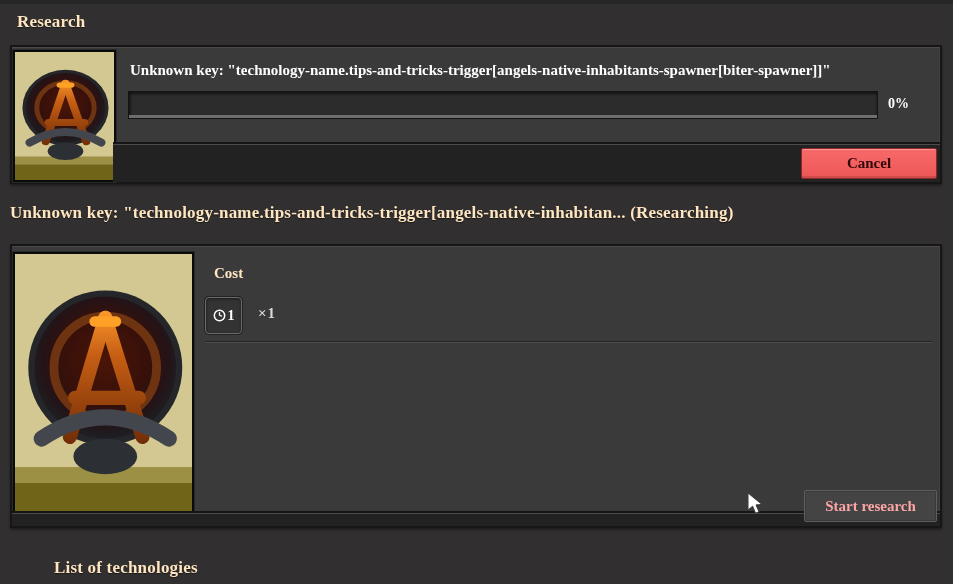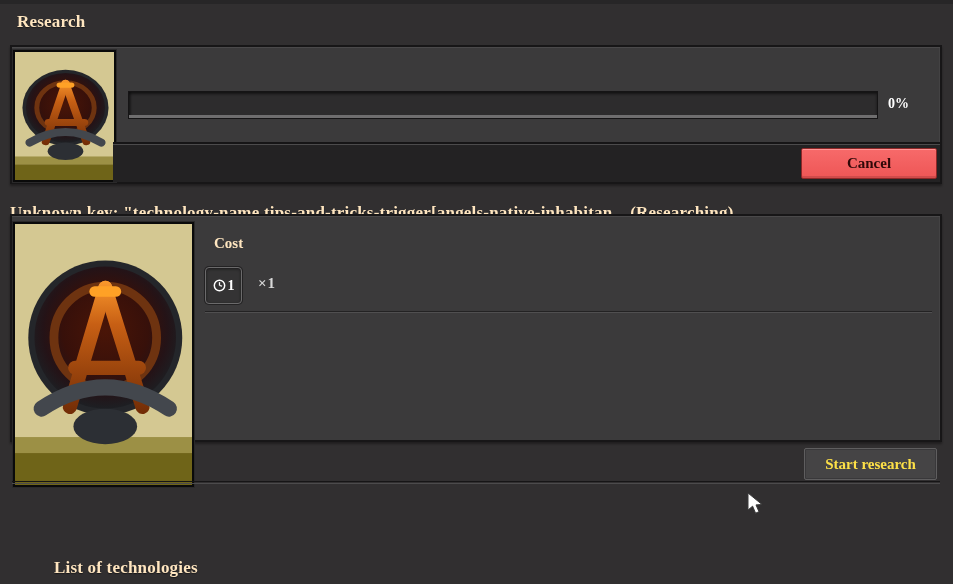--- a/index.html
+++ b/index.html
@@ -41,21 +41,21 @@
     font-weight:700;font-size:15px;cursor:pointer;box-sizing:border-box;border-radius:2px;
   }
   .btn-danger{
     right:3px;bottom:3px;width:136px;height:31px;
     background:linear-gradient(#f76a6a,#ee5656);
     border:1px solid #8e2727;color:#300808;
     box-shadow:inset 0 1px 0 #ff9494, inset 0 -2px 0 #d04b4b;
   }
   .btn-disabled{
     right:3px;bottom:4px;width:133px;height:32px;
-    background:#454445;border:1px solid #5f5e5f;color:#fde047;
+    background:#454445;border:1px solid #5f5e5f;color:#fca5a5;
     box-shadow:inset 0 0 0 1px #39383a;cursor:default;
   }
   .cost-label{position:absolute;color:#ffe6c0;font-weight:700;font-size:15px;}
   .cost-slot{
     position:absolute;width:37px;height:37px;box-sizing:border-box;
     background:#343334;border:1px solid #6b6a6b;border-radius:4px;
     box-shadow:inset 0 1px 3px #1b1a1b, 0 0 0 1px #232223;
     display:flex;align-items:center;justify-content:center;gap:2px;
   }
   .cost-slot .amt{color:#ffffff;font-size:14px;font-weight:700;}
@@ -108,33 +108,34 @@
   <div class="section-title" style="left:17px;top:12px;">Research</div>
 
   <div class="frame" style="left:10px;top:45px;width:932px;height:139px;">
 
     <div class="tech-icon-box" style="left:1px;top:3px;width:99px;height:128px;">
       <svg viewBox="0 0 100 147" preserveAspectRatio="none">
           <use href="#angelsLogo"></use>
         </svg>
     </div>
 
+    <div class="tech-name-line" style="left:118px;top:15px;">Unknown key: "technology-name.tips-and-tricks-trigger[angels-native-inhabitants-spawner[biter-spawner]]"</div>
 
     <div class="progress-bar" style="left:116px;top:44px;width:750px;height:28px;"></div>
 
     <div class="progress-pct" style="left:876px;top:49px;">0%</div>
 
     <div class="frame-footer inset-left" style="top:97px;">
       <div class="btn btn-danger">Cancel</div>
     </div>
   </div>
 
   <div class="section-title" style="left:10px;top:203px;">Unknown key: "technology-name.tips-and-tricks-trigger[angels-native-inhabitan... (Researching)</div>
 
-  <div class="frame" style="left:10px;top:214px;width:932px;height:228px;">
+  <div class="frame" style="left:10px;top:244px;width:932px;height:284px;">
 
     <div class="tech-icon-box" style="left:1px;top:6px;width:177px;height:261px;">
       <svg viewBox="0 0 100 147" preserveAspectRatio="none">
           <use href="#angelsLogo"></use>
         </svg>
     </div>
 
     <div class="cost-label" style="left:202px;top:19px;">Cost</div>
 
     <div class="cost-slot" style="left:193px;top:51px;">

